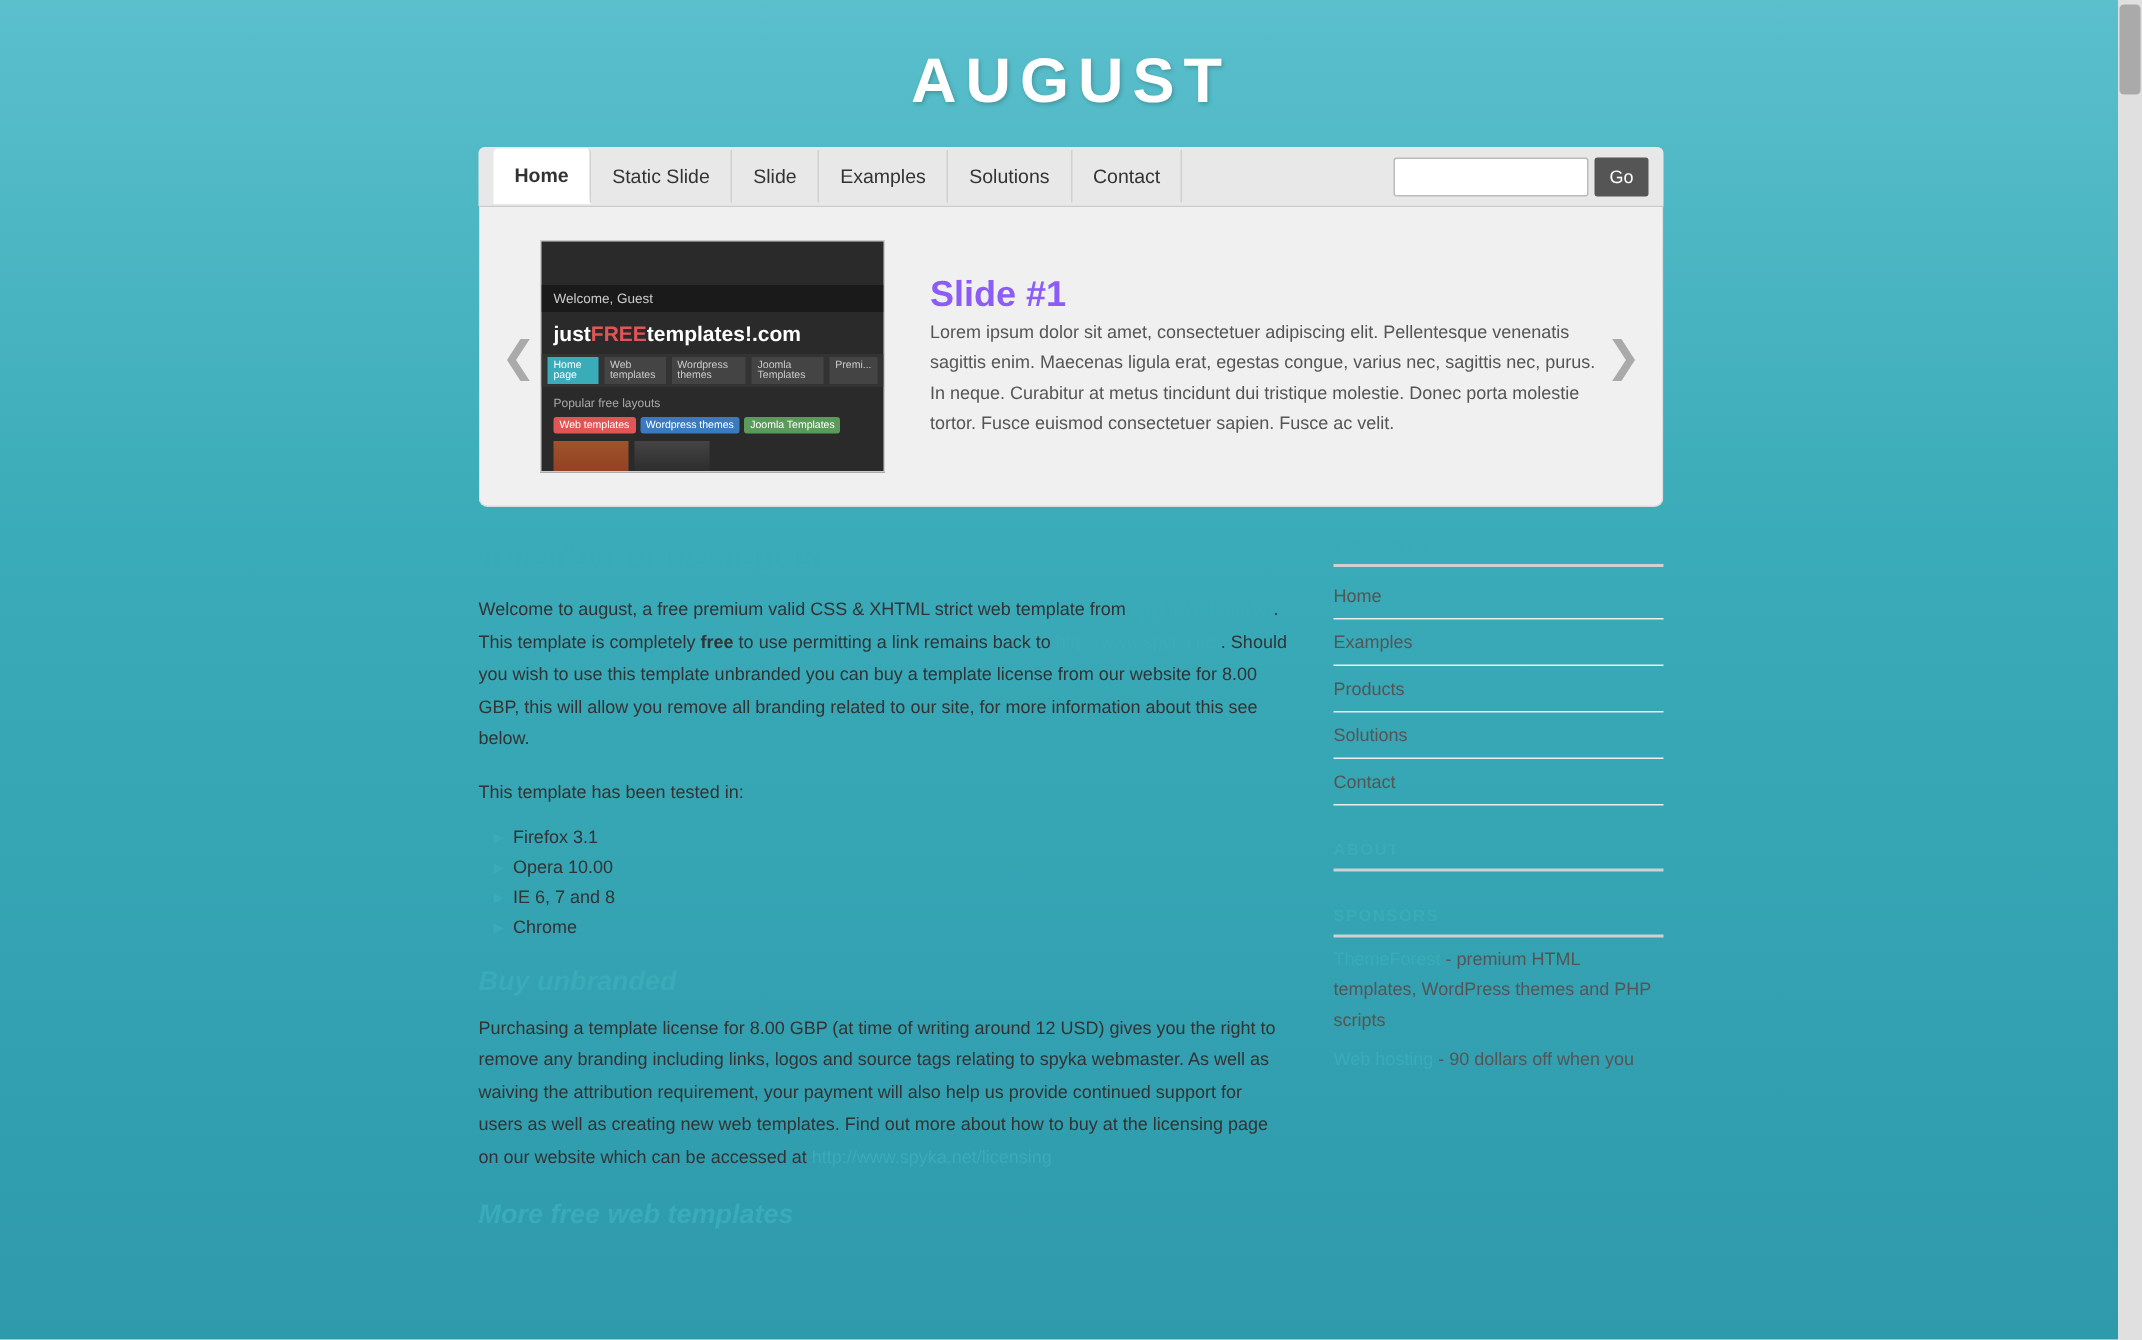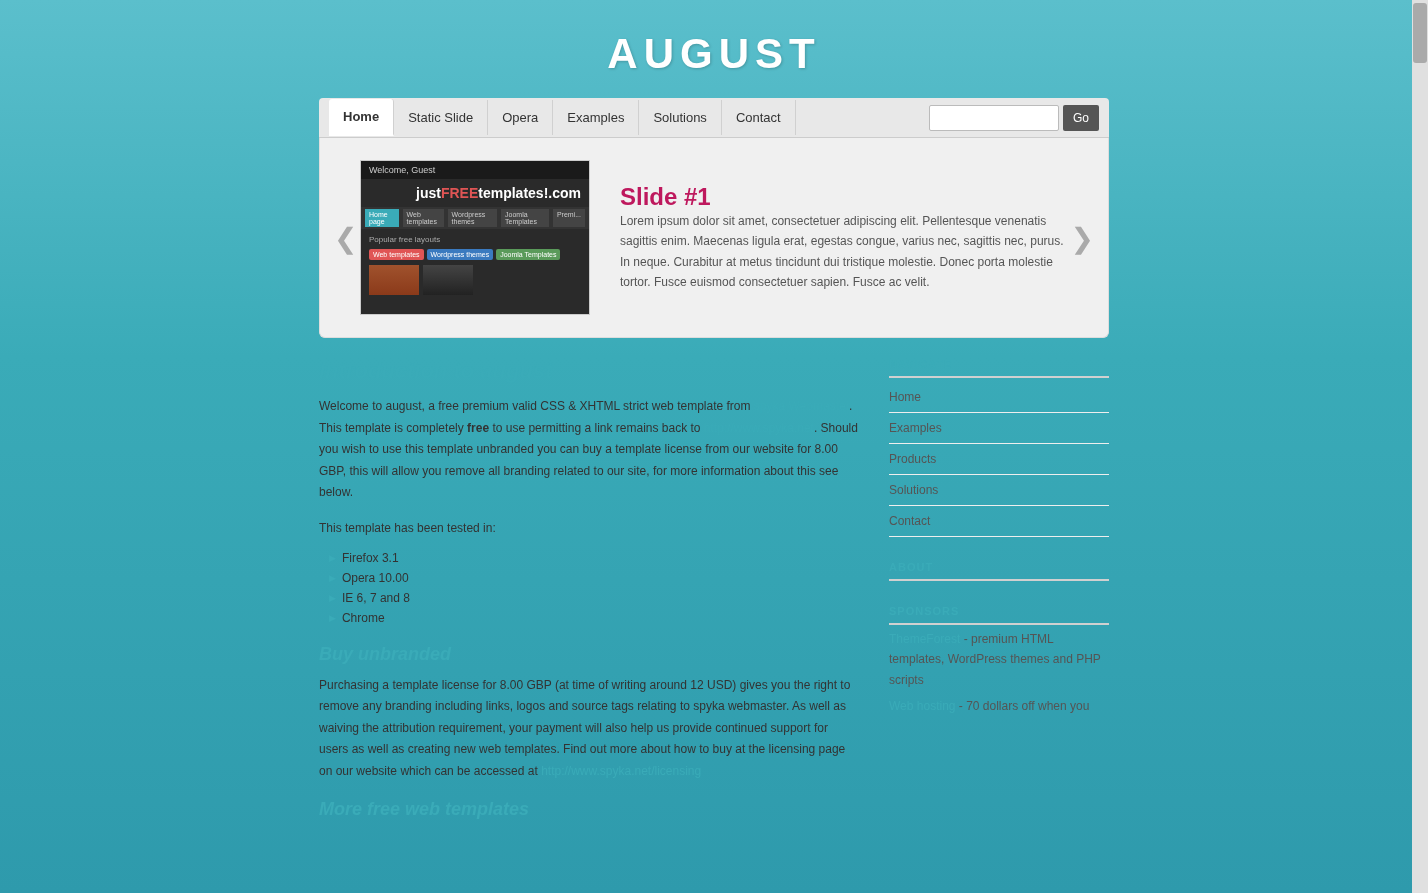--- a/index.html
+++ b/index.html
@@ -128,27 +128,27 @@
       overflow: hidden;
       display: flex;
       flex-direction: column;
       margin-right: 30px;
     }
     .slide-mock-header {
       background: #1a1a1a;
       color: #ccc;
       font-size: 9px;
       padding: 4px 8px;
+      margin-top: 29px;
     }
     .slide-mock-logo {
       padding: 6px 8px;
       font-size: 14px;
       font-weight: bold;
       color: #fff;
-      text-align: right;
     }
     .slide-mock-logo span { color: #e05555; }
     .slide-mock-nav {
       display: flex;
       background: #333;
       padding: 2px 4px;
       gap: 4px;
     }
     .slide-mock-nav-item {
       font-size: 7px;
@@ -195,21 +195,21 @@
       width: 50px;
       background: linear-gradient(to bottom, #444, #222);
     }
 
     .slider-content {
       flex: 1;
     }
     .slide-title {
       font-size: 24px;
       font-weight: bold;
-      color: #be185d;
+      color: #8b5cf6;
     }
     .slide-text {
       font-size: 12px;
       color: #555;
       line-height: 1.7;
     }
 
     
     .content-area {
       display: flex;
@@ -351,21 +351,21 @@
 <div class="site-header">
   <div class="site-title">AUGUST</div>
 </div>
 
 <div class="main-wrap">
 
   <div class="nav-bar">
     <div class="nav-links">
       <a class="nav-link">Home</a>
       <a class="nav-link">Static Slide</a>
-      <a class="nav-link">Opera</a>
+      <a class="nav-link">Slide</a>
       <a class="nav-link">Examples</a>
       <a class="nav-link">Solutions</a>
       <a class="nav-link">Contact</a>
     </div>
     <div class="search-area">
       <input type="text" class="search-input" value="" style="">
       <button class="search-button">Go</button>
     </div>
   </div>
 
@@ -455,21 +455,21 @@
       <div class="sidebar-section">
         <div class="sidebar-heading">ABOUT</div>
       </div>
 
       <div class="sidebar-section">
         <div class="sidebar-heading">SPONSORS</div>
         <p class="sponsor-text">
           <a class="sponsor-link">ThemeForest</a><span> - premium HTML templates, WordPress themes and PHP scripts</span>
         </p>
         <p class="sponsor-text" style="margin-top:6px;">
-          <a class="sponsor-link">Web hosting</a><span> - 70 dollars off when you</span>
+          <a class="sponsor-link">Web hosting</a><span> - 90 dollars off when you</span>
         </p>
       </div>
 
     </div>
 
   </div>
 
 </div>
 
 </body></html>

